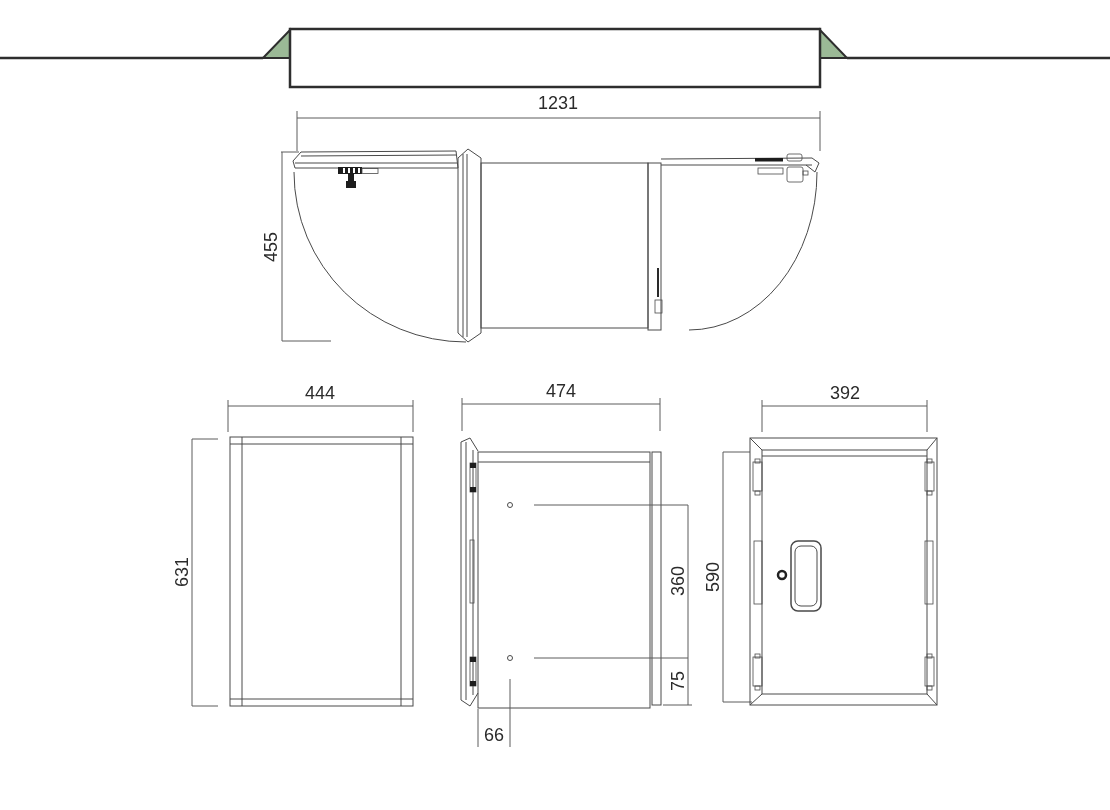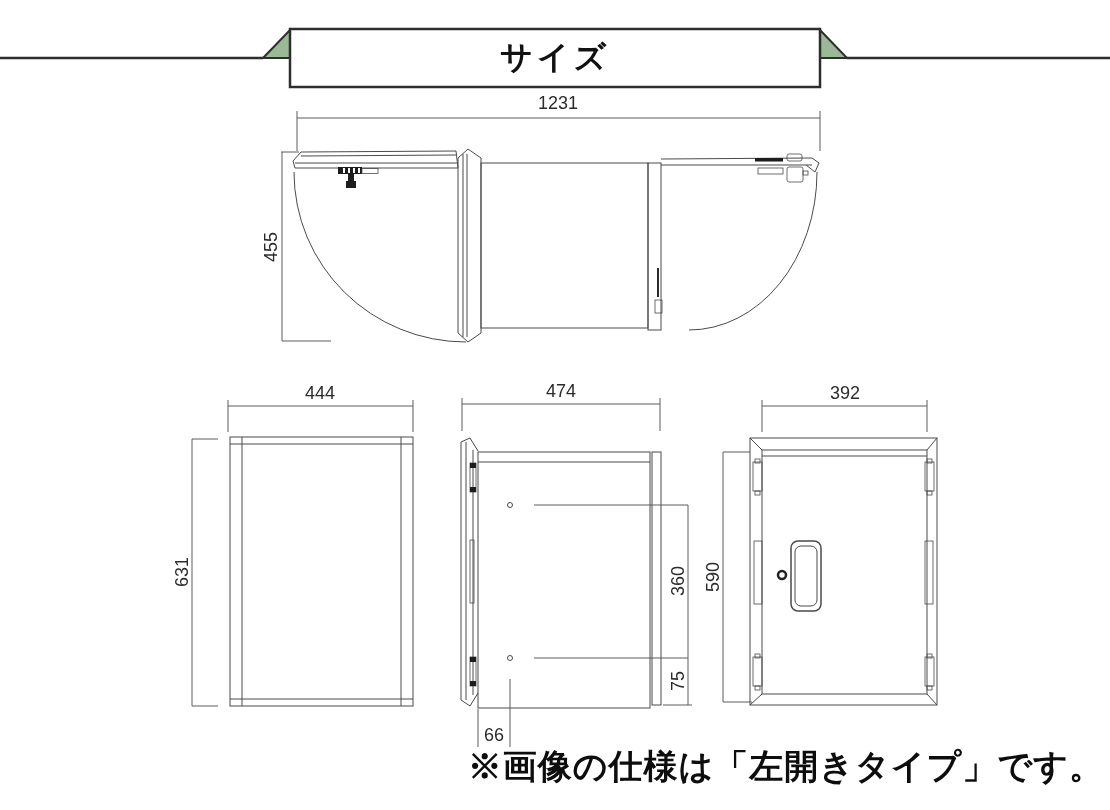--- a/index.html
+++ b/index.html
@@ -205,16 +205,14 @@
 
     <rect class="thin" x="754" y="541" width="8" height="63"></rect>
     <rect class="thin" x="925" y="541" width="8" height="63"></rect>
 
     <rect x="791" y="541" width="30" height="70" rx="7" fill="none" stroke="#4a4a4a" stroke-width="1.5"></rect>
     <rect class="ln" x="795" y="546" width="22" height="60" rx="6"></rect>
     <circle cx="782" cy="575" r="4" fill="#ffffff" stroke="#222222" stroke-width="2.5"></circle>
   </g>
 </svg>
 
-<div class="banner-title">サイズ</div>
-<div class="note">※画像の仕様は「左開きタイプ」です。</div>
 
 </div>
 
 </body></html>

